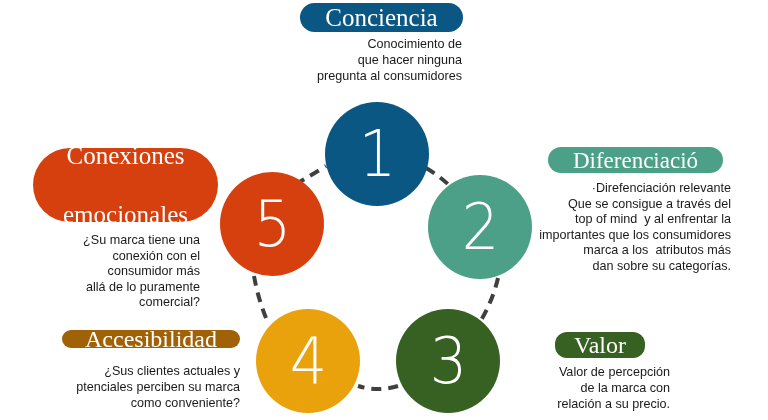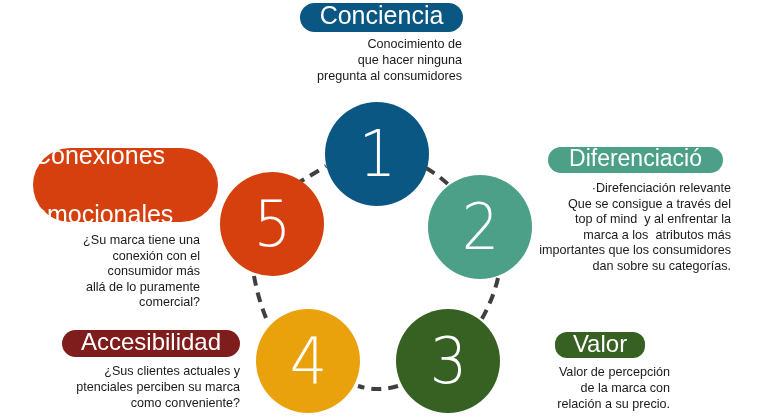--- a/index.html
+++ b/index.html
@@ -13,22 +13,22 @@
   .ring { position: absolute; left: 0; top: 0; width: 768px; height: 420px; }
   .circle {
     position: absolute; width: 104px; height: 104px; border-radius: 50%;
     display: flex; align-items: center; justify-content: center;
     color: #ffffff; font-family: "DejaVu Sans", sans-serif;
     font-size: 64px; font-weight: 300; line-height: 1;
   }
   .circle span { display: block; transform: scaleX(0.92); }
   .pill {
     position: absolute; color: #ffffff; white-space: nowrap;
-    display: flex; align-items: flex-start; justify-content: center;
-    font-family: Liberation Sans, sans-serif;
+    display: flex; align-items: center; justify-content: center;
+    font-family: Liberation Serif, serif;
     border-radius: 16px; line-height: 1;
   }
   .pill span { display:block; }
   .desc {
     position: absolute; text-align: right;
     font-family: "Liberation Sans", sans-serif;
     font-size: 12.6px; line-height: 15.8px; color: #1a1a1a;
   }
   .desc .ln { display: block; white-space: pre; }
 </style>
@@ -59,41 +59,41 @@
     <span>1</span>
   </div>
 
   <div class="pill" style="left:548px; top:147px; width:175px; height:26px; background:#4da088; font-size:23px; border-radius:14px;">
     <span>Diferenciació</span>
   </div>
   <div class="desc" style="left:533px; top:181px; width:198px; line-height:15.6px;">
     <span class="ln">·Direfenciación relevante</span>
     <span class="ln">Que se consigue a través del</span>
     <span class="ln">top of mind  y al enfrentar la</span>
+    <span class="ln">importantes que los consumidores</span>
     <span class="ln">marca a los  atributos más</span>
-    <span class="ln">importantes que los consumidores</span>
     <span class="ln">dan sobre su categorías.</span>
   </div>
   <div class="circle" style="left:428px; top:175px; background:#4da088;">
     <span>2</span>
   </div>
 
   <div class="pill" style="left:555px; top:332px; width:90px; height:26px; background:#376122; font-size:24px; border-radius:12px;">
     <span>Valor</span>
   </div>
   <div class="desc" style="left:530px; top:365px; width:140px;">
     <span class="ln">Valor de percepción</span>
     <span class="ln">de la marca con</span>
     <span class="ln">relación a su precio.</span>
   </div>
   <div class="circle" style="left:396px; top:309px; background:#376122;">
     <span>3</span>
   </div>
 
-  <div class="pill" style="left:62px; top:330px; width:178px; height:27px; background:#7f1d1d; font-size:24px; border-radius:14px;">
+  <div class="pill" style="left:62px; top:330px; width:178px; height:18px; background:#a16207; font-size:24px; border-radius:14px;">
     <span>Accesibilidad</span>
   </div>
   <div class="desc" style="left:66px; top:364px; width:174px;">
     <span class="ln">¿Sus clientes actuales y</span>
     <span class="ln">ptenciales perciben su marca</span>
     <span class="ln">como conveniente?</span>
   </div>
   <div class="circle" style="left:256px; top:309px; background:#eaa20c;">
     <span>4</span>
   </div>

